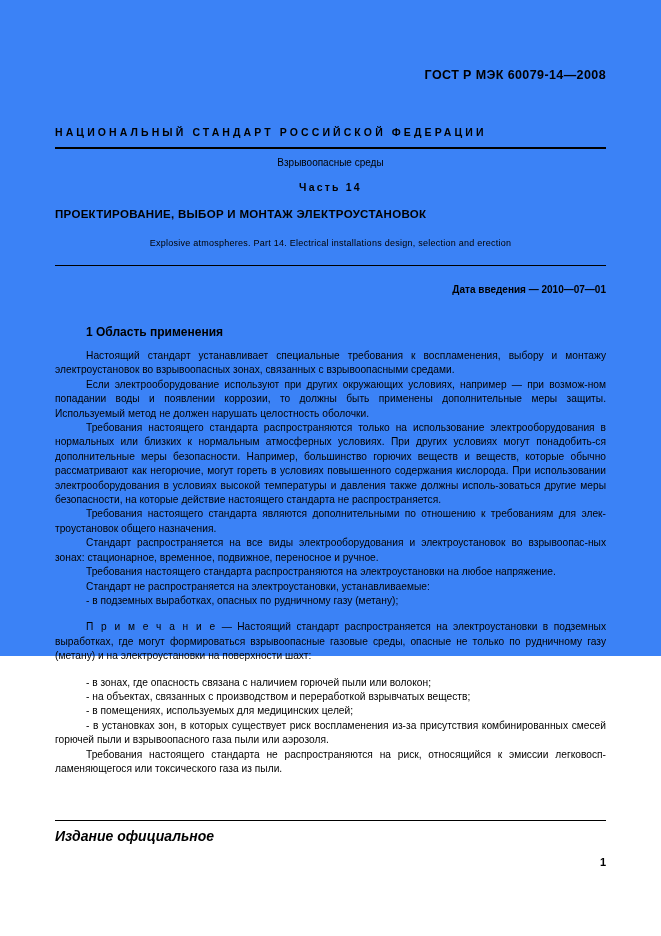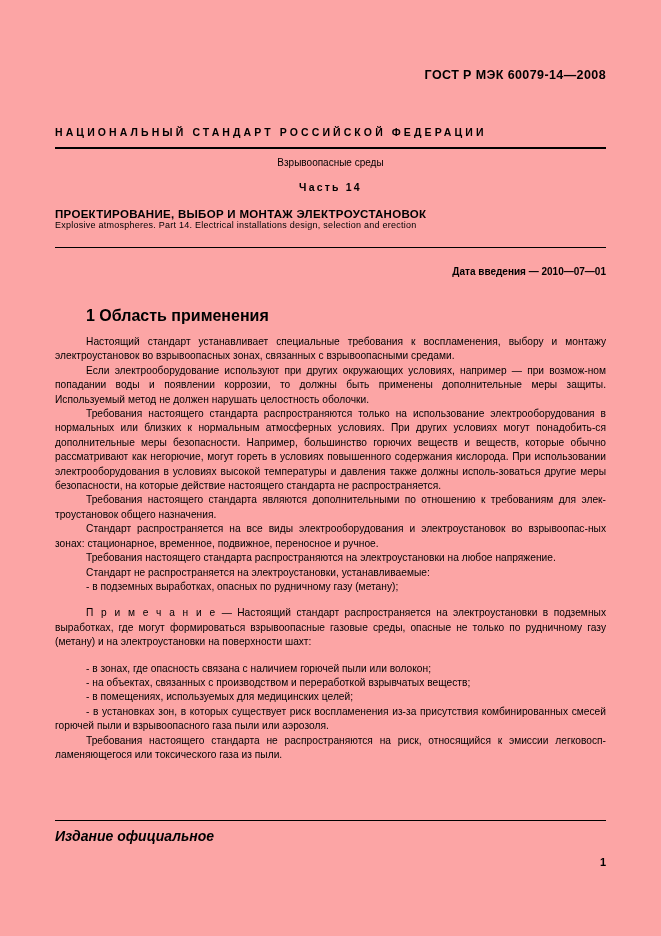--- a/index.html
+++ b/index.html
@@ -12,22 +12,22 @@
     height: 936px;
     font-family: "Liberation Sans", sans-serif;
     color: #000000;
     position: relative;
     overflow: hidden;
   }
   .page {
     position: absolute;
     left: 0; top: 0;
     width: 661px;
-    height: 936px;
-    background: #fca5a5;
+    height: 656px;
+    background: #3b82f6;
   }
   .content {
     position: absolute;
     left: 55px;
     top: 0;
     width: 551px;
   }
 
   
   .doc-code {
@@ -66,34 +66,36 @@
     margin-top: 13px;
   }
   .title-sub {
     text-align: left;
     font-size: 11.5px;
     font-weight: bold;
     letter-spacing: 0.3px;
     margin-top: 15px;
   }
   .title-en {
+    text-align: center;
     font-size: 9px;
+    margin-top: 18px;
     letter-spacing: 0.25px;
   }
 
   .date-line {
     text-align: right;
     font-size: 10px;
     font-weight: bold;
     margin-top: 18px;
   }
 
   
   .section-heading {
-    font-size: 16px;
+    font-size: 12px;
     font-weight: bold;
     margin-top: 30px;
     margin-left: 31px;
   }
   .body-text {
     font-size: 10.2px;
     line-height: 14.4px;
     text-align: justify;
     margin-top: 10px;
     letter-spacing: 0.02px;

